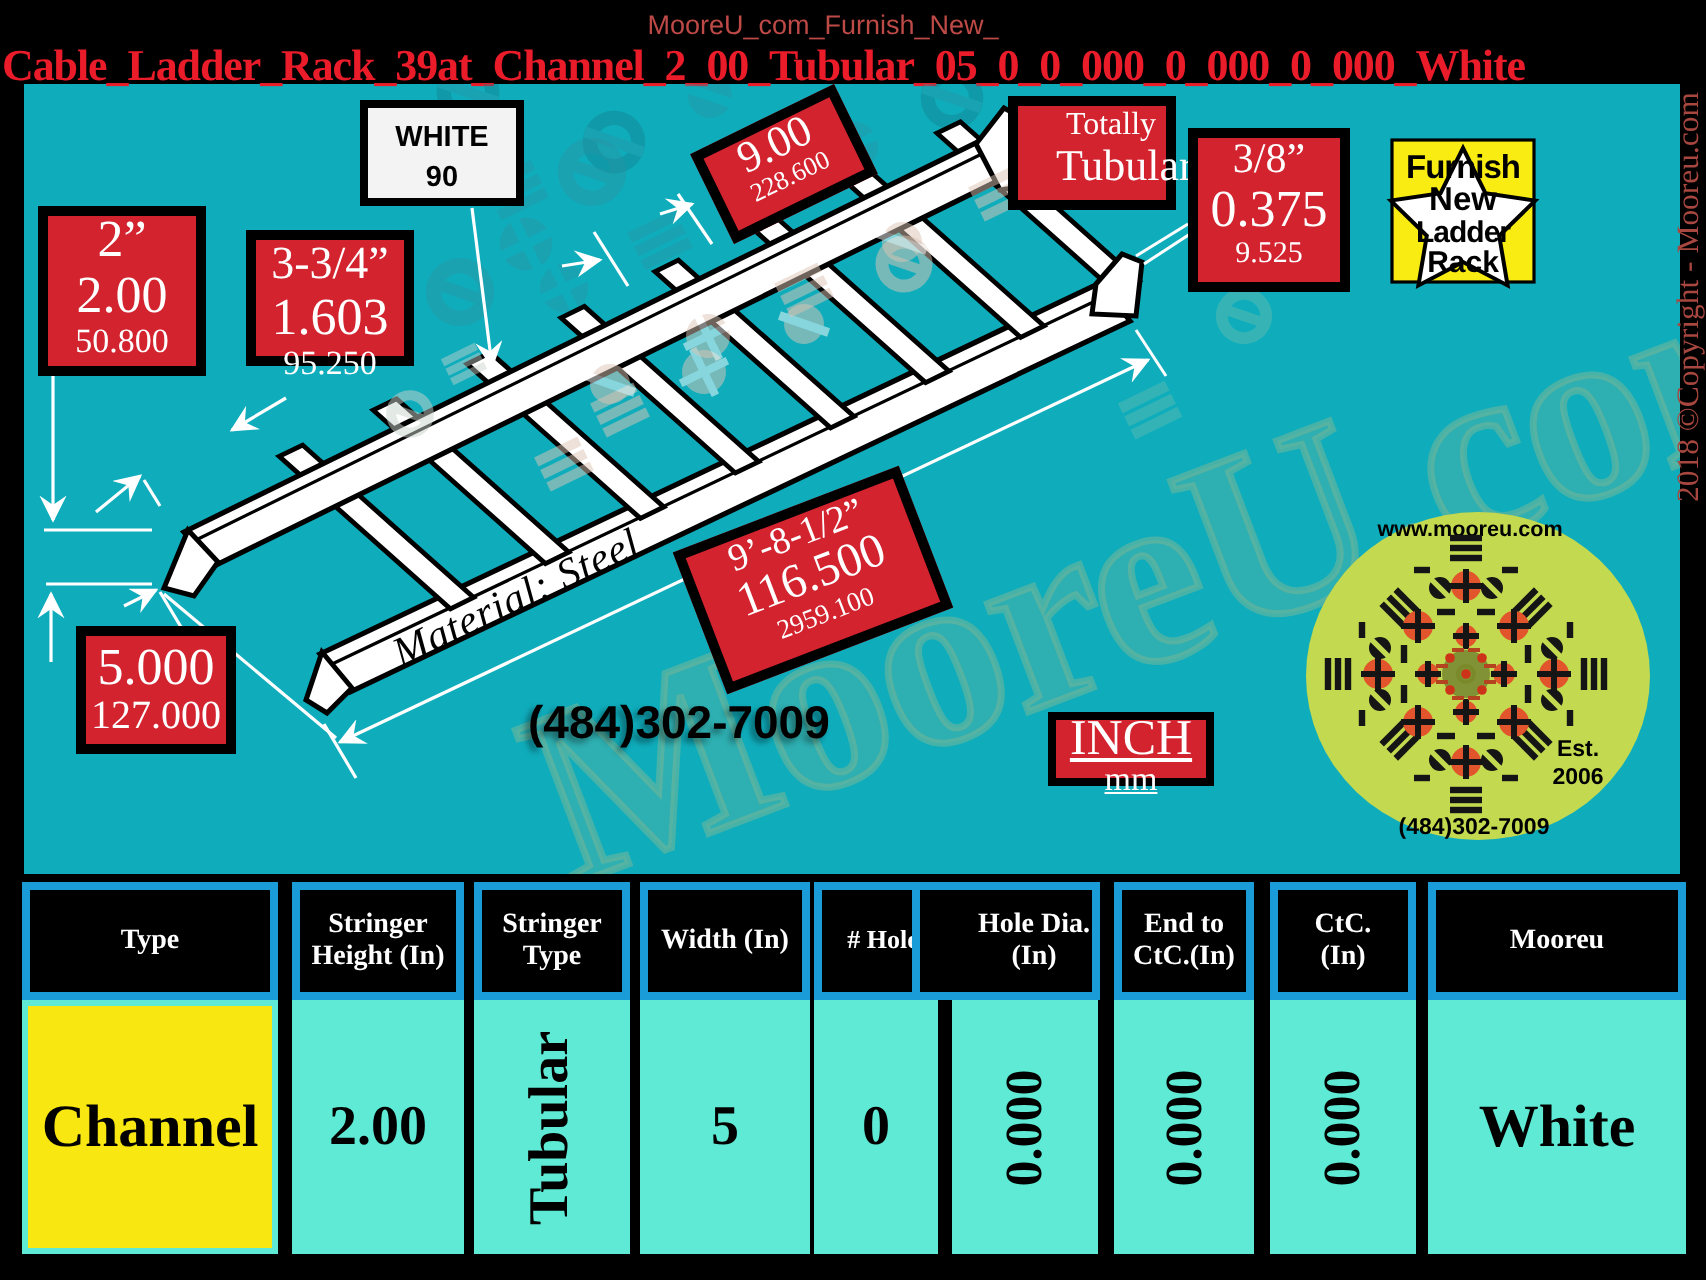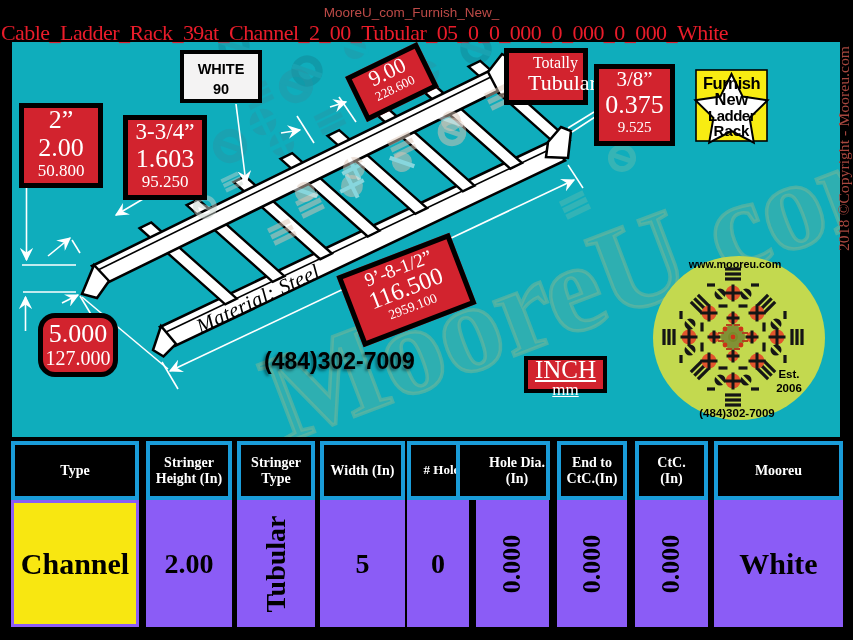--- a/index.html
+++ b/index.html
@@ -2,37 +2,37 @@
 <html><head>
 <meta charset="utf-8">
 <style>
   html,body{margin:0;padding:0;}
   body{width:853px;height:640px;background:#000;position:relative;overflow:hidden;
        font-family:"Liberation Serif",serif;}
   .abs{position:absolute;}
   #title1{left:-15px;top:5px;width:853px;text-align:center;
           font-family:"Liberation Sans",sans-serif;font-size:13.5px;color:#bd4a47;}
   #title2{left:1px;top:20px;width:853px;white-space:nowrap;
-          font-size:22px;font-weight:normal;color:#ea1c2a;letter-spacing:-0.55px;}
+          font-size:22px;font-weight:bold;color:#ea1c2a;letter-spacing:-0.55px;}
   #panel{left:12px;top:42px;width:828px;height:395px;background:#0fadbc;}
   .rbox{background:#d2232e;border:5px solid #000;color:#fff;text-align:center;
         font-weight:normal;line-height:1.08;}
   .rbox .s1{font-size:26px;}
   .rbox .s2{font-size:26px;}
   .rbox .s3{font-size:17px;}
   #whitebox{left:180px;top:50px;width:82px;height:53px;background:#f4f3f3;border:4px solid #000;
             color:#000;font-family:"Liberation Sans",sans-serif;font-weight:bold;font-size:14.5px;
             text-align:center;line-height:1.35;box-sizing:border-box;padding-top:6px;}
   #phone{left:264px;top:348px;font-family:"Liberation Sans",sans-serif;font-weight:bold;
          font-size:23px;color:#000;text-shadow:-2px 2px 3px rgba(0,0,0,0.45);}
   
   .hcell{top:441px;height:59px;background:#000;border:4px solid #1a9cd9;box-sizing:border-box;
          color:#fff;font-weight:bold;font-size:14px;line-height:1.12;text-align:center;
          display:flex;align-items:center;justify-content:center;}
-  .bcell{top:500px;height:127px;background:#8b5cf6;color:#000;font-weight:bold;
+  .bcell{top:500px;height:127px;background:#5eead4;color:#000;font-weight:bold;
          display:flex;align-items:center;justify-content:center;text-align:center;}
   .rot{transform:rotate(-90deg);white-space:nowrap;}
 </style>
 </head>
 <body>
 <div class="abs" id="panel"></div>
 <div class="abs" id="title1">MooreU_com_Furnish_New_</div>
 <div class="abs" id="title2">Cable_Ladder_Rack_39at_Channel_2_00_Tubular_05_0_0_000_0_000_0_000_White</div>
 
 <svg class="abs" id="art" width="853" height="640" viewBox="0 0 853 640" style="left:0;top:0">
@@ -341,39 +341,39 @@
 </g>
 <text transform="translate(849,251) rotate(-90)" textLength="205" lengthAdjust="spacingAndGlyphs" font-family="Liberation Serif,serif" font-size="15.5" fill="#a8473f">2018 ©Copyright - Mooreu.com</text>
 
 </svg>
 
 <div class="abs rbox" style="left:19px;top:103px;width:84px;height:85px;box-sizing:border-box;">
   <div class="s1" style="margin-top:-2px">2”</div>
     <div class="s2">2.00</div>
     <div class="s3">50.800</div>
   </div>
-<div class="abs rbox" style="left:123px;top:115px;width:84px;height:85px;box-sizing:border-box;">
+<div class="abs rbox" style="left:123px;top:115px;width:84px;height:68px;box-sizing:border-box;">
   <div class="s1" style="font-size:23px;margin-top:0px">3-3/4”</div>
     <div class="s2">1.603</div>
     <div class="s3">95.250</div>
   </div>
 <div class="abs rbox" style="left:352px;top:57px;width:80px;height:50px;box-sizing:border-box;transform:rotate(-26deg);">
   <div class="s1" style="font-size:22px;margin-top:-3px">9.00</div>
     <div class="s3" style="font-size:13px;margin-top:-1px">228.600</div>
   </div>
 <div class="abs rbox" style="left:504px;top:48px;width:84px;height:57px;box-sizing:border-box;padding-left:19px;">
   <div style="font-size:16px;margin-top:1px">Totally</div>
     <div style="font-size:22px;">Tubular</div>
   </div>
 <div class="abs rbox" style="left:594px;top:64px;width:81px;height:82px;box-sizing:border-box;">
   <div class="s1" style="font-size:21px;margin-top:-1px">3/8”</div>
     <div class="s2">0.375</div>
     <div class="s3" style="font-size:15px">9.525</div>
   </div>
-<div class="abs rbox" style="left:38px;top:313px;width:80px;height:64px;box-sizing:border-box;border-radius:17px;">
+<div class="abs rbox" style="left:38px;top:313px;width:80px;height:64px;box-sizing:border-box;">
   <div class="s2" style="margin-top:2px">5.000</div>
     <div class="s3" style="font-size:20px">127.000</div>
   </div>
 <div class="abs rbox" style="left:346px;top:252px;width:121px;height:76px;box-sizing:border-box;transform:rotate(-21deg);">
   <div class="s1" style="font-size:19px;margin-top:0px;line-height:1.0;">9’-8-1/2”</div>
   <div class="s2" style="font-size:24px;line-height:1.05;">116.500</div>
     <div class="s3" style="font-size:13.5px;line-height:1.0;">2959.100</div>
   </div>
 <div class="abs rbox" style="left:524px;top:356px;width:83px;height:37px;box-sizing:border-box;border-width:4px;text-decoration:underline;">
   <div class="s1" style="font-size:25px;margin-top:-4px">INCH</div>

